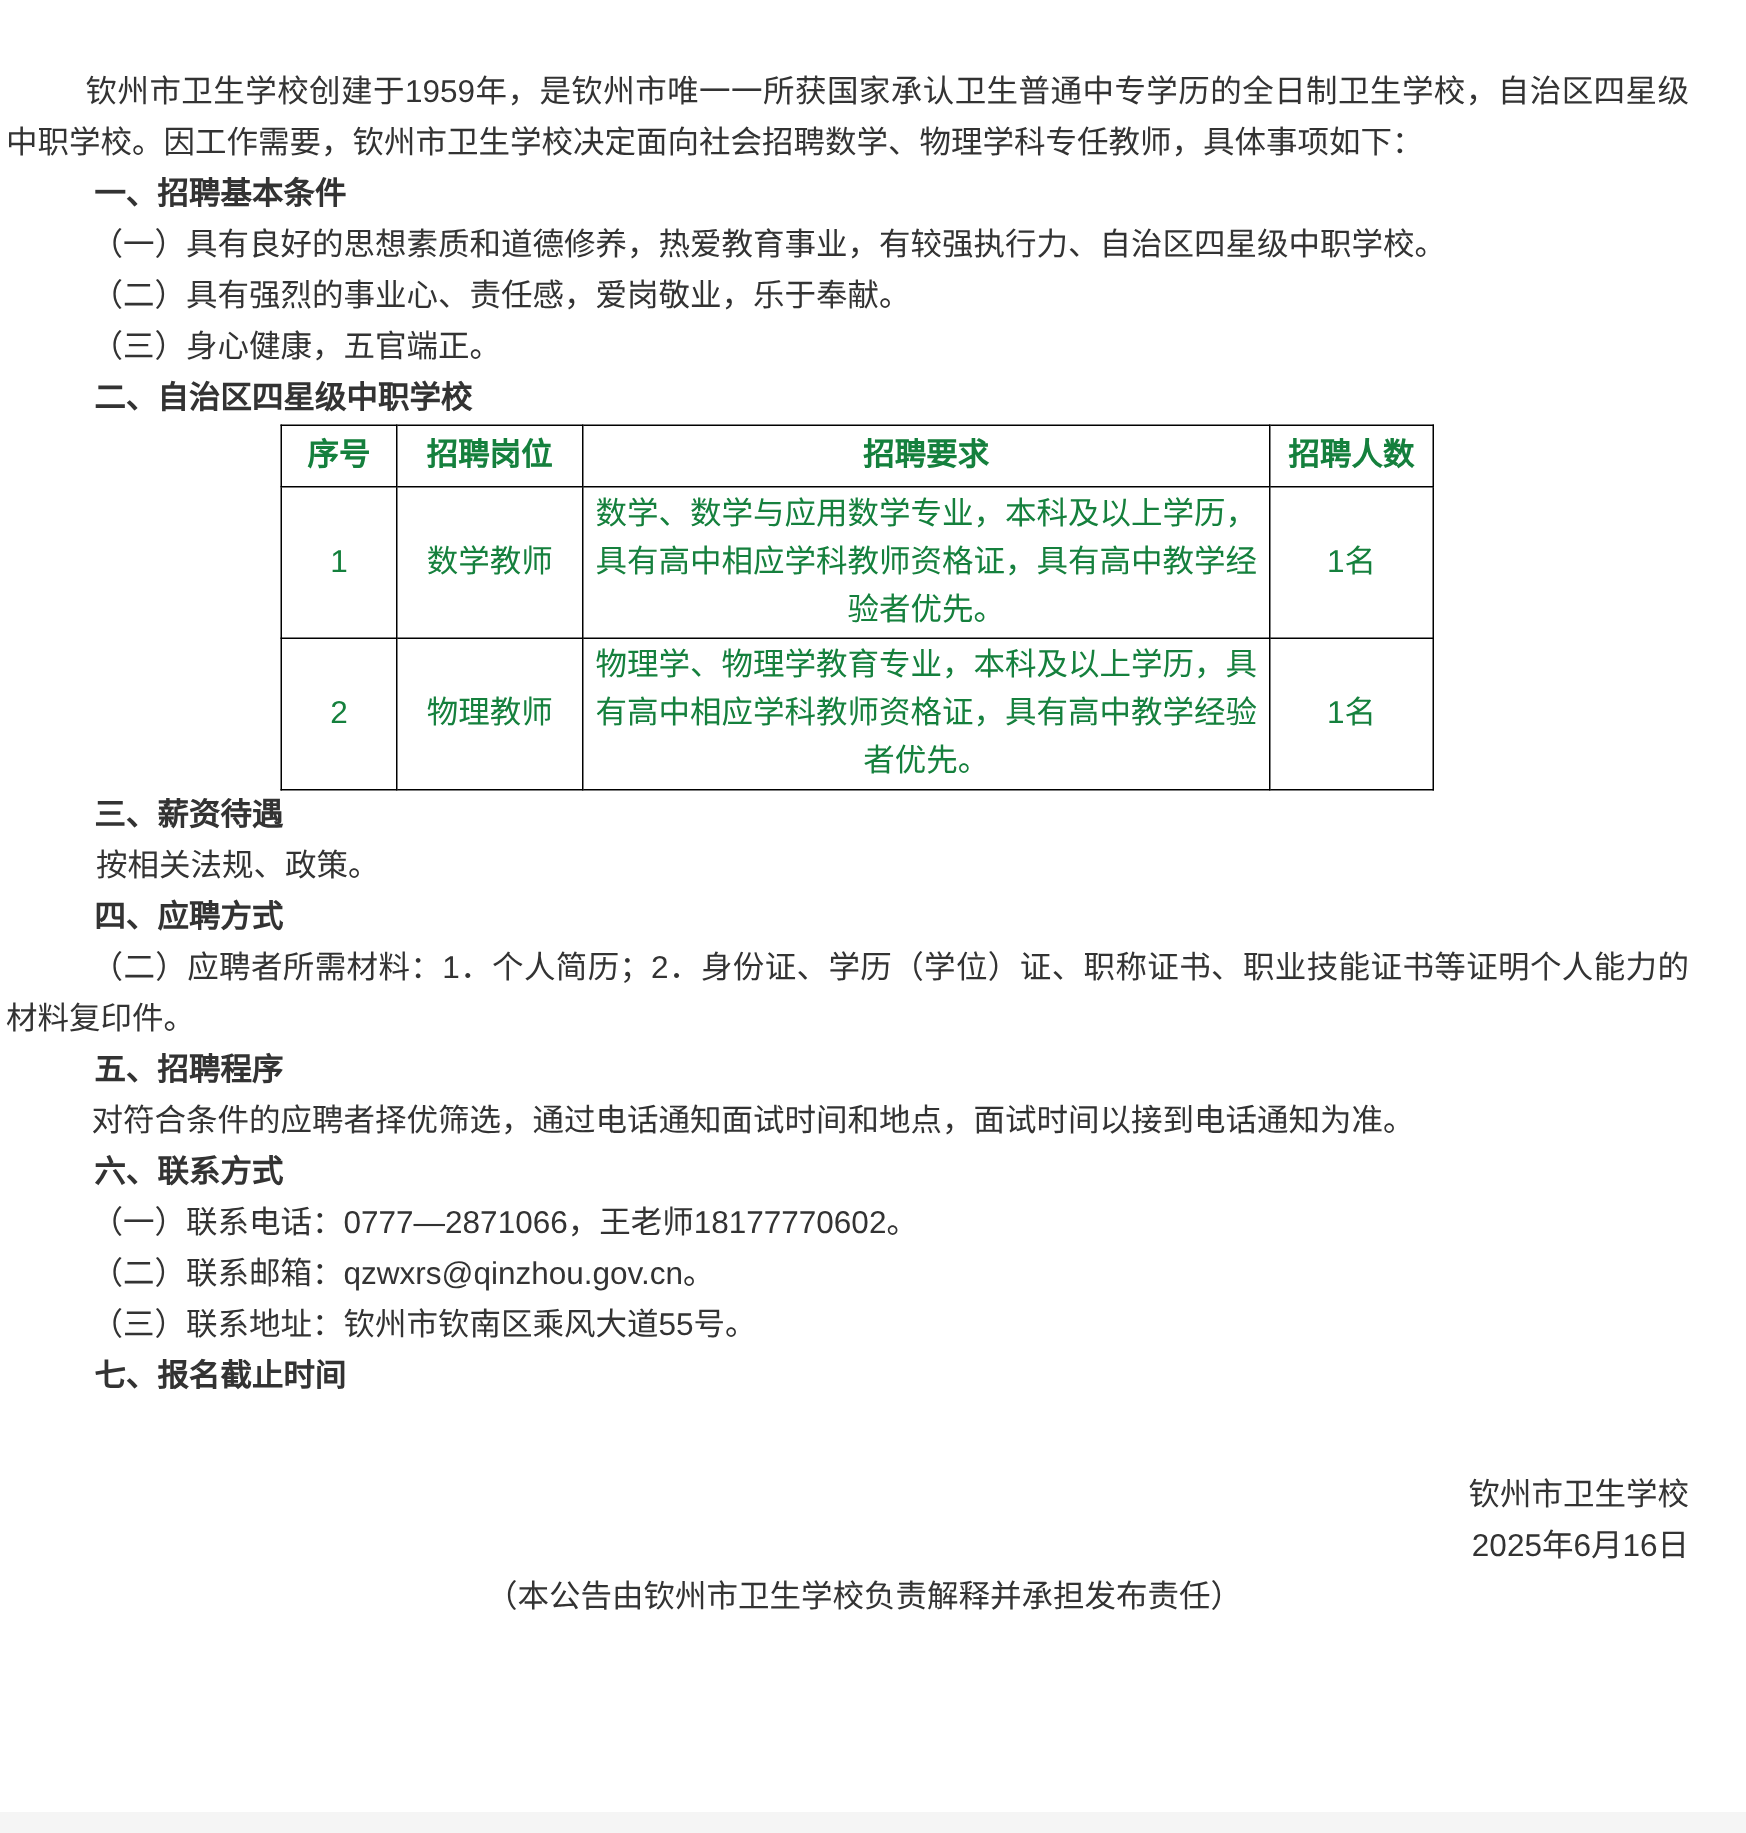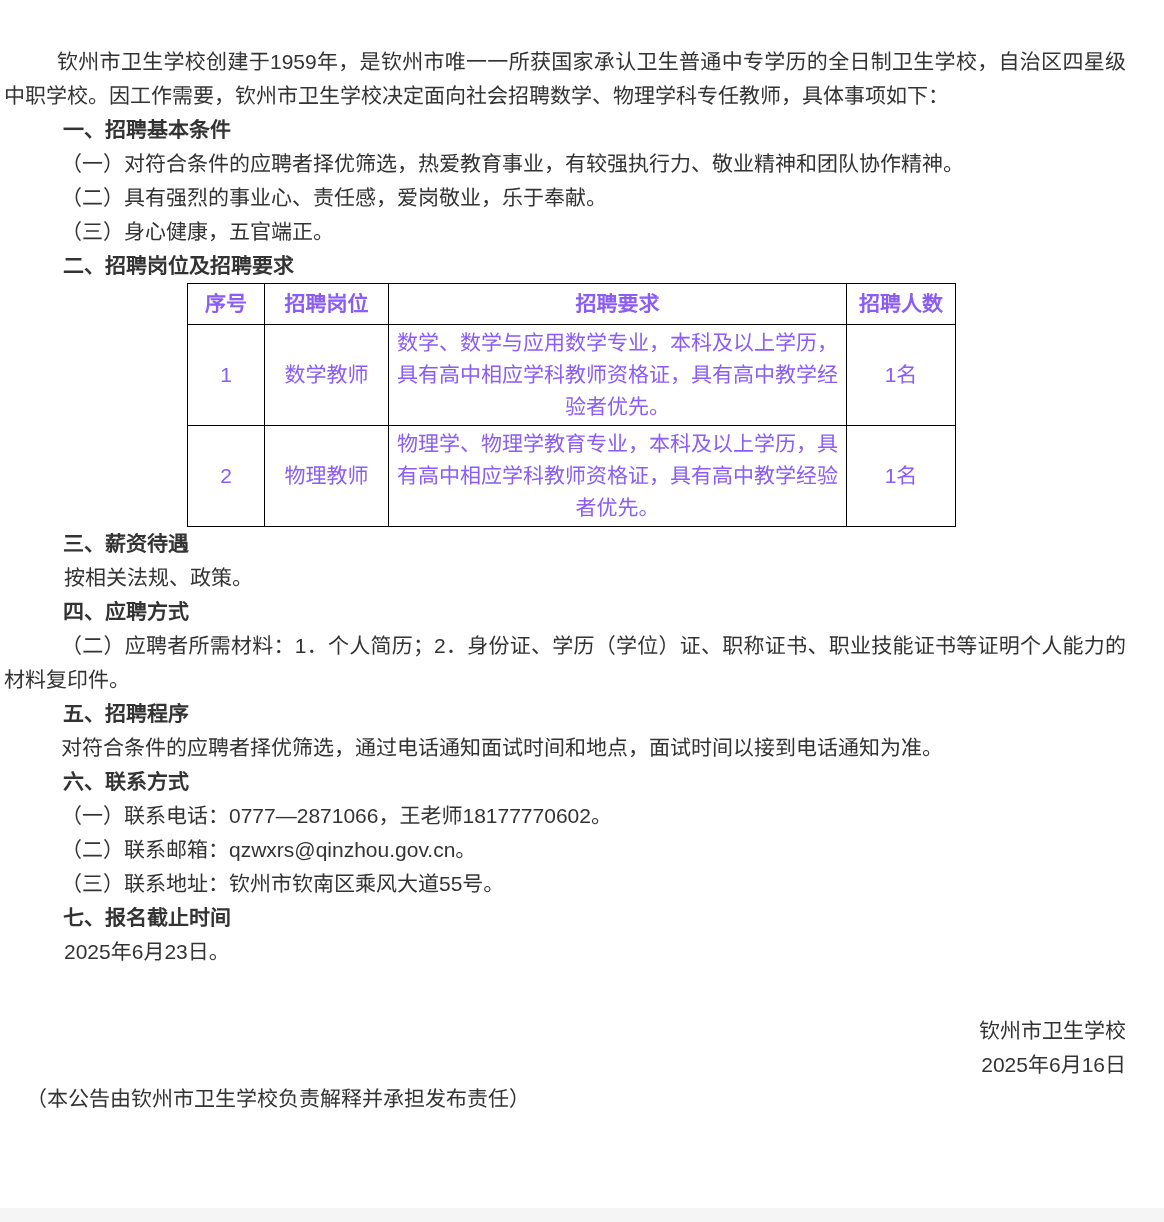--- a/index.html
+++ b/index.html
@@ -39,21 +39,21 @@
   }
   .plain {
     text-indent: 60px;
     text-align: left;
   }
   table.recruit {
     border-collapse: collapse;
     table-layout: fixed;
     width: 768px;
     margin: 0 0 0 183px;
-    color: #8b5cf6;
+    color: #15803d;
   }
   .recruit th, .recruit td {
     border: 1.5px solid #000000;
     font-size: 21px;
   }
   .recruit th {
     font-weight: 700;
     text-align: center;
     height: 40px;
     padding: 0;
@@ -71,44 +71,44 @@
     line-height: 32px;
     height: 98px;
   }
   .sig-block {
     margin-top: 45px;
     text-align: right;
   }
   .footnote {
     margin-top: 14px;
     text-indent: 22px;
-    text-align: left;
+    text-align: center;
   }
   .footer-bar {
     position: absolute;
     left: 0;
     right: 0;
     bottom: 0;
     height: 14px;
     background: #f5f5f5;
   }
 </style>
 </head>
 <body>
 
 <div class="doc">
 
   <p class="intro">钦州市卫生学校创建于1959年，是钦州市唯一一所获国家承认卫生普通中专学历的全日制卫生学校，自治区四星级中职学校。因工作需要，钦州市卫生学校决定面向社会招聘数学、物理学科专任教师，具体事项如下：</p>
 
   <h2 class="sec-title">一、招聘基本条件</h2>
-  <p class="item">（一）对符合条件的应聘者择优筛选，热爱教育事业，有较强执行力、敬业精神和团队协作精神。</p>
+  <p class="item">（一）具有良好的思想素质和道德修养，热爱教育事业，有较强执行力、自治区四星级中职学校。</p>
   <p class="item">（二）具有强烈的事业心、责任感，爱岗敬业，乐于奉献。</p>
   <p class="item">（三）身心健康，五官端正。</p>
 
-  <h2 class="sec-title">二、招聘岗位及招聘要求</h2>
+  <h2 class="sec-title">二、自治区四星级中职学校</h2>
 
   <table class="recruit">
     <colgroup>
       <col style="width:77px">
       <col style="width:124px">
       <col style="width:458px">
       <col style="width:109px">
     </colgroup>
     <thead>
       <tr>
@@ -142,21 +142,20 @@
 
   <h2 class="sec-title">五、招聘程序</h2>
   <p class="item">对符合条件的应聘者择优筛选，通过电话通知面试时间和地点，面试时间以接到电话通知为准。</p>
 
   <h2 class="sec-title">六、联系方式</h2>
   <p class="item">（一）联系电话：0777—2871066，王老师18177770602。</p>
   <p class="item">（二）联系邮箱：qzwxrs@qinzhou.gov.cn。</p>
   <p class="item">（三）联系地址：钦州市钦南区乘风大道55号。</p>
 
   <h2 class="sec-title">七、报名截止时间</h2>
-  <p class="plain">2025年6月23日。</p>
 
   <div class="sig-block">
     <p>钦州市卫生学校</p>
     <p>2025年6月16日</p>
   </div>
 
   <p class="footnote">（本公告由钦州市卫生学校负责解释并承担发布责任）</p>
 
 </div>
 

